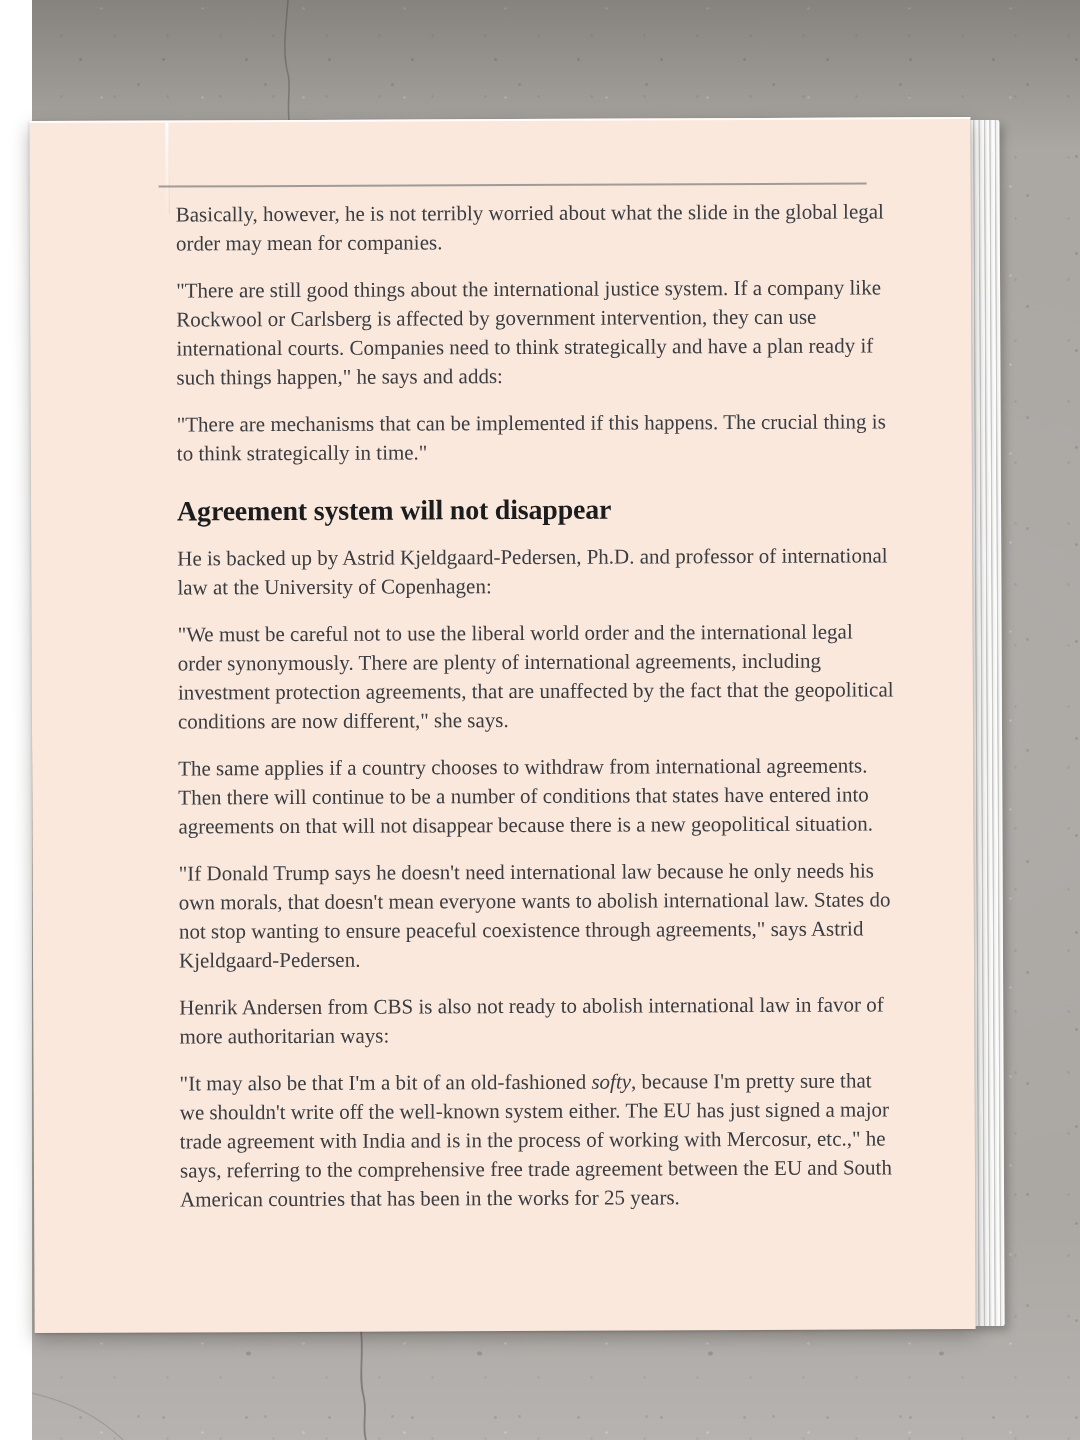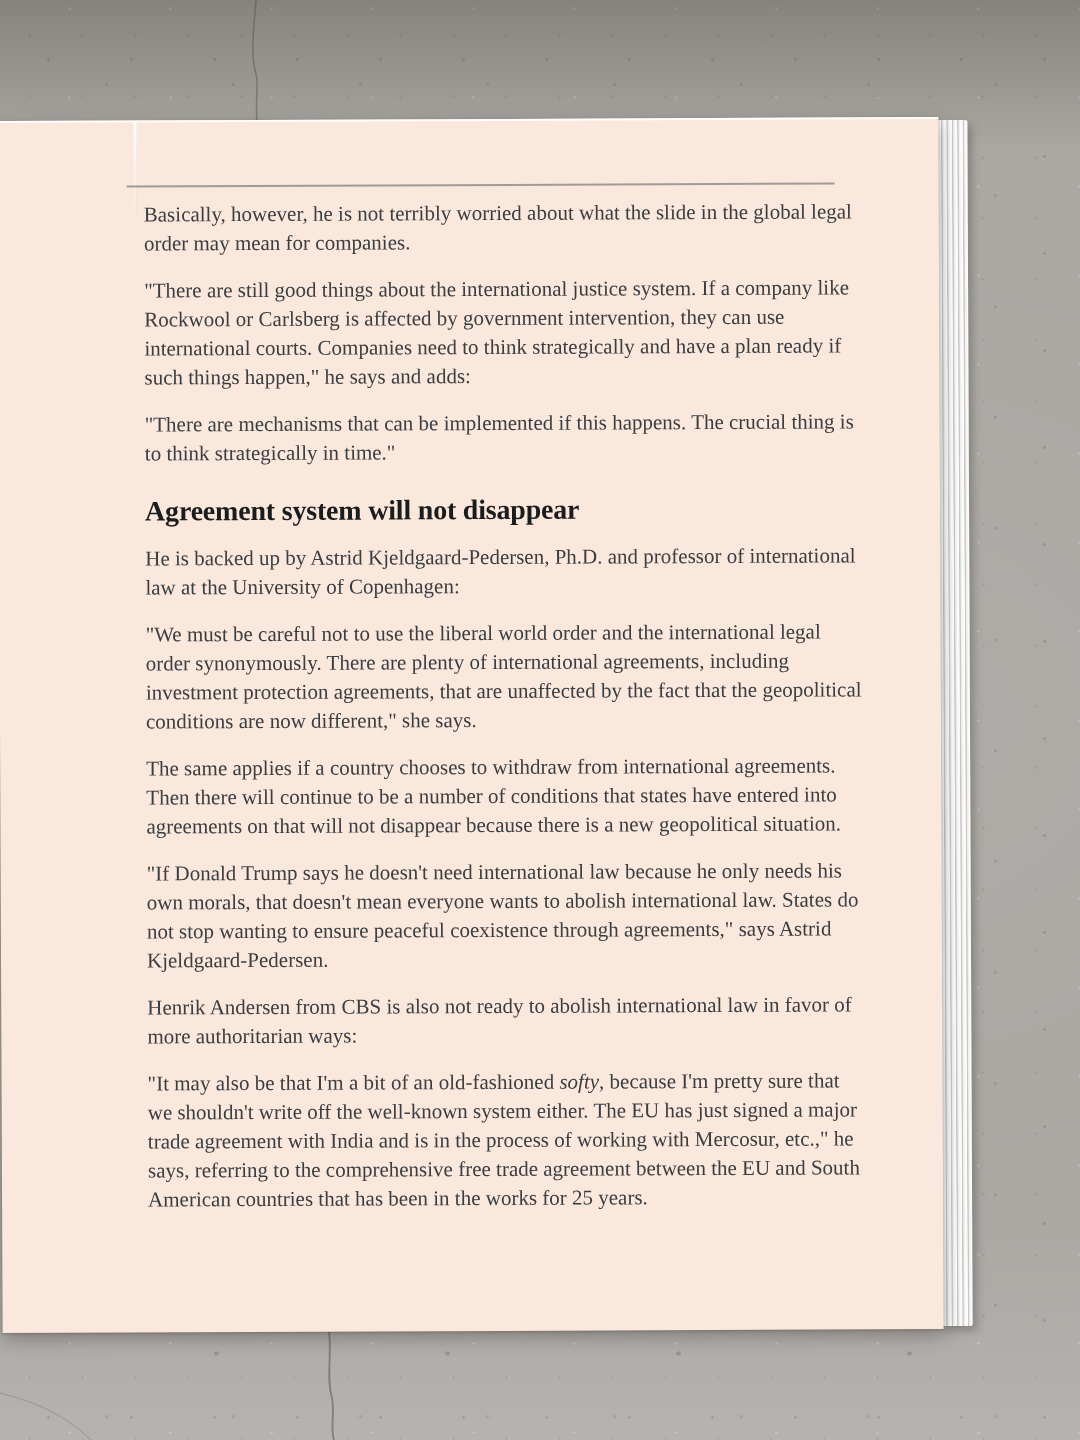--- a/index.html
+++ b/index.html
@@ -14,20 +14,21 @@
     position: absolute; inset: 0;
     background-color: #aba8a4;
     background-image:
       radial-gradient(rgba(62,58,54,.20) 1px, transparent 1.6px),
       radial-gradient(rgba(58,55,51,.16) 1.3px, transparent 2px),
       radial-gradient(rgba(255,255,255,.22) 1px, transparent 1.7px),
       radial-gradient(rgba(45,43,40,.22) 2px, transparent 2.8px),
       radial-gradient(rgba(70,66,62,.12) .9px, transparent 1.5px);
     background-size: 83px 97px, 127px 111px, 101px 89px, 231px 197px, 53px 61px;
     background-position: 7px 11px, 43px 29px, 19px 53px, 101px 73px, 3px 5px;
+    margin-left: 32px;
   }
   .lighting {
     position: absolute; inset: 0;
     background:
       linear-gradient(180deg, rgba(56,52,48,.32) 0px, rgba(56,52,48,.14) 85px, rgba(56,52,48,0) 150px),
       linear-gradient(0deg, rgba(255,255,255,.13) 0px, rgba(255,255,255,.07) 90px, rgba(255,255,255,0) 230px),
       radial-gradient(900px 700px at 80% 50%, rgba(255,255,255,.05), rgba(0,0,0,0) 70%);
   }
   .cracks { position: absolute; inset: 0; }
 

